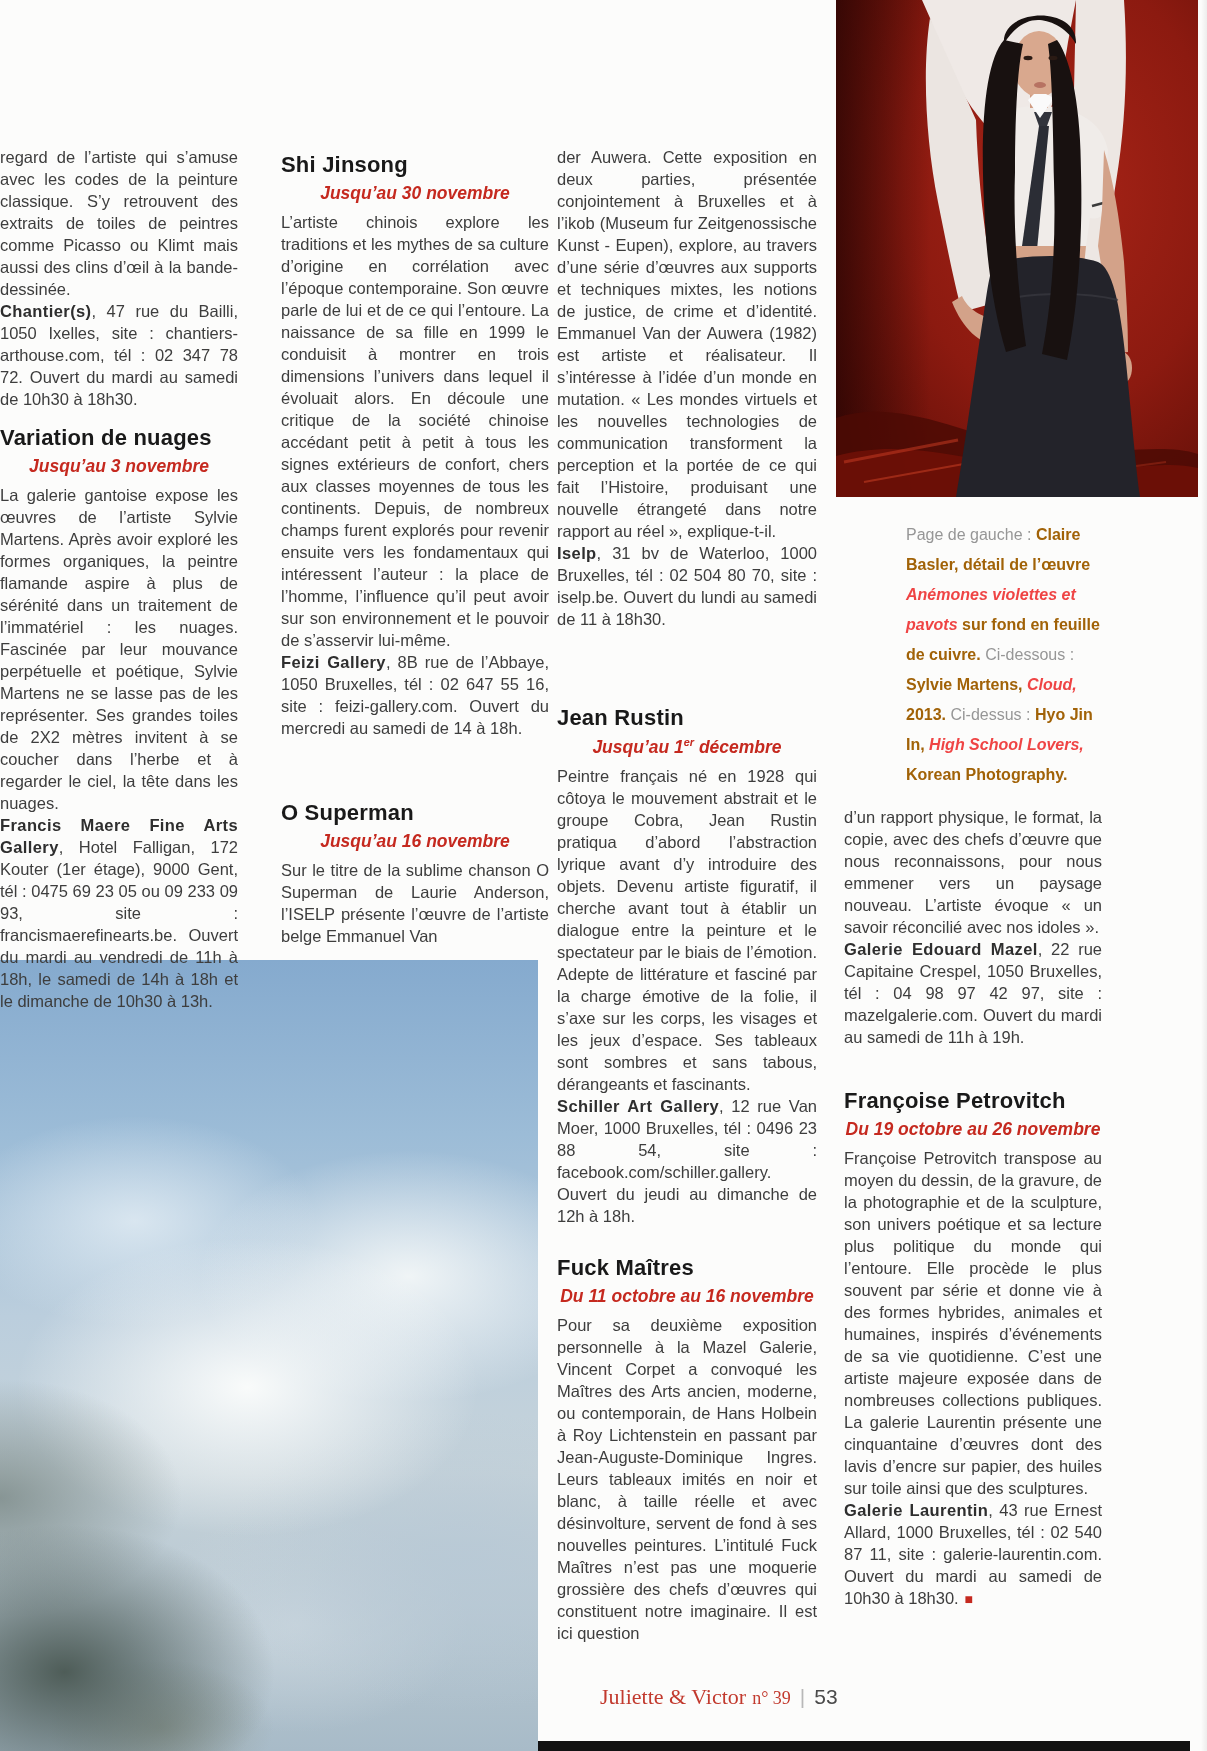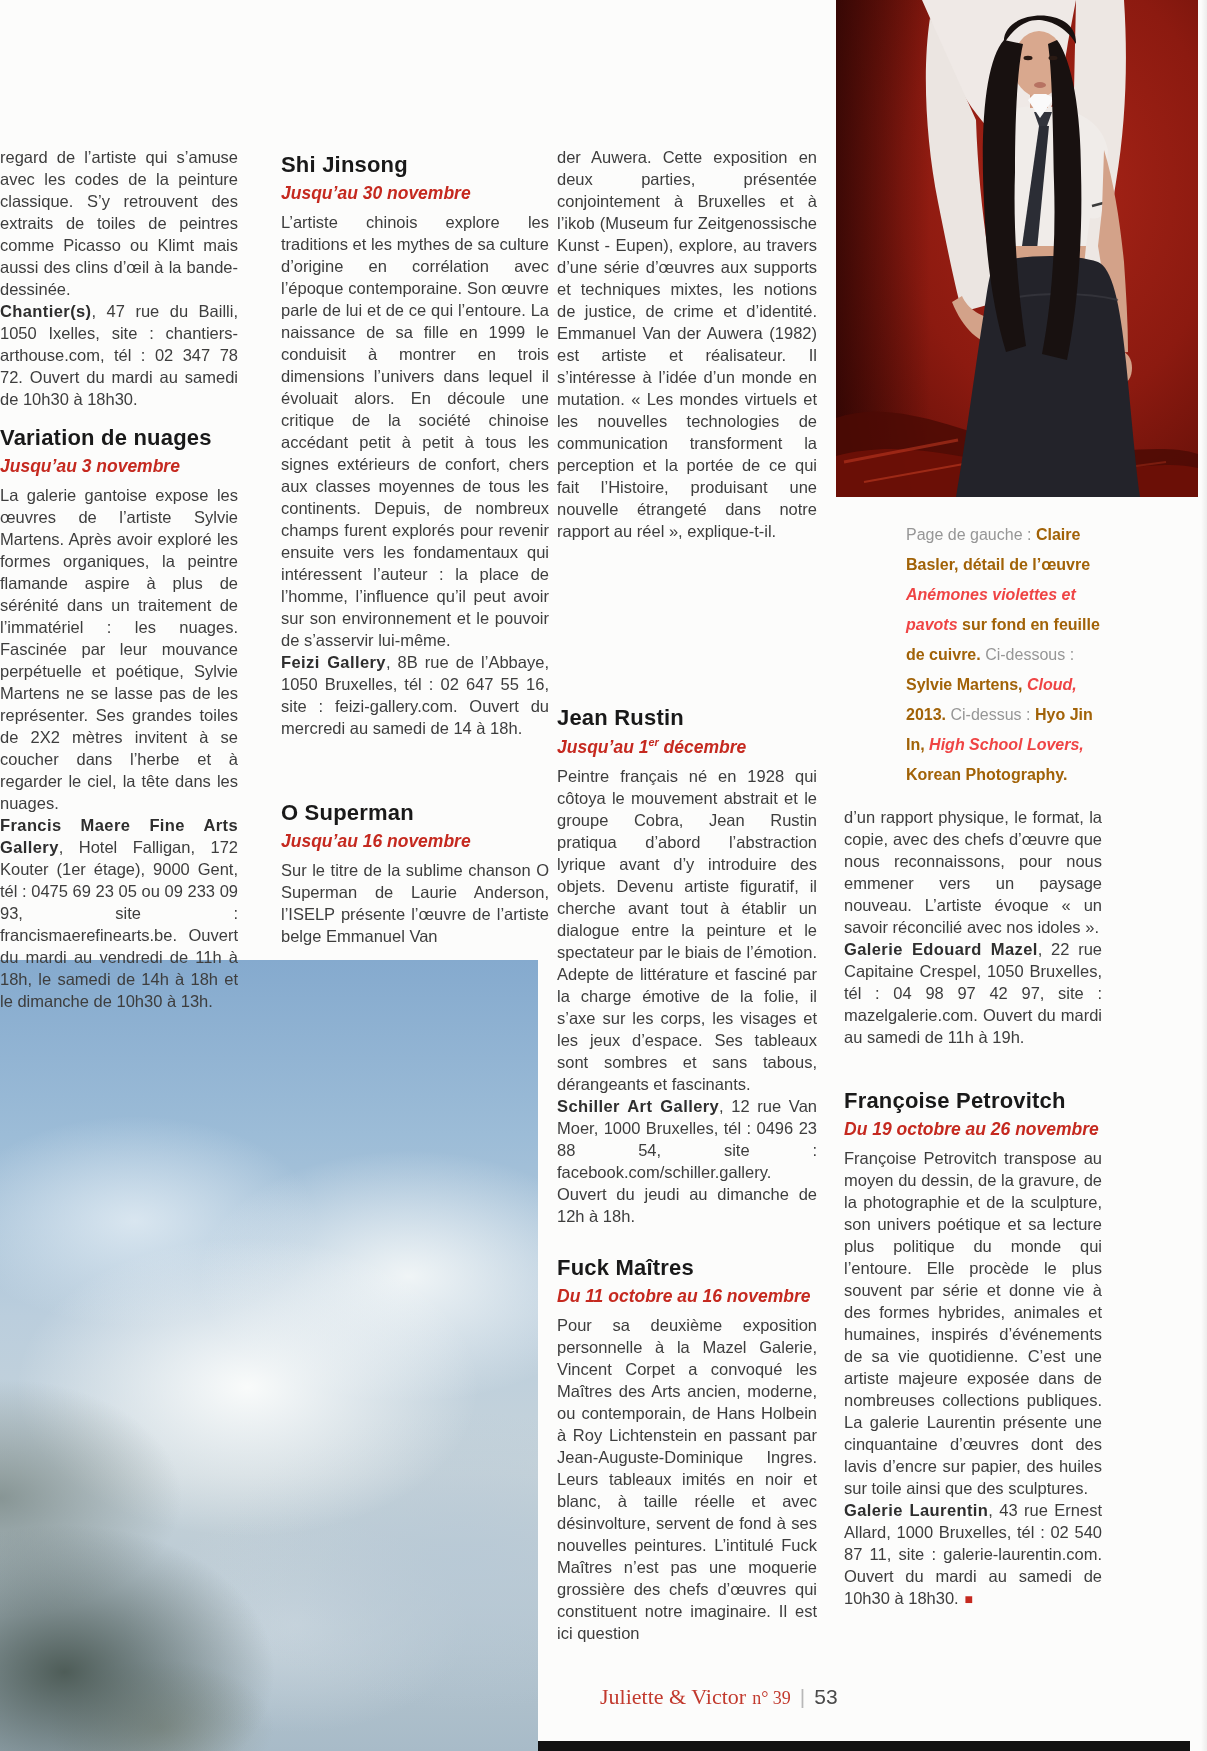--- a/index.html
+++ b/index.html
@@ -3,21 +3,21 @@
 <meta charset="utf-8">
 <style>
   html,body{margin:0;padding:0;background:#ffffff;}
   .page{position:relative;width:1207px;height:1751px;background:#fcfcfb;overflow:hidden;
         font-family:"Liberation Sans",sans-serif;color:#3d3d3d;}
   .sec{position:absolute;}
   
   .h{font-family:"Liberation Sans",sans-serif;font-size:22px;font-weight:700;color:#191919;
      margin:26px 0 5px 0;letter-spacing:.2px;}
   .sec .h:first-child{margin-top:0;}
-  .date{font-size:17.5px;font-weight:700;font-style:italic;color:#c5291f;margin:0 0 7px 0;}
+  .date{font-size:17.5px;font-weight:700;font-style:italic;color:#c5291f;margin:0 0 7px 0;text-align:center;}
   .date sup{font-size:.62em;}
   .para{font-size:16.5px;line-height:22px;margin:0;text-align:justify;color:#3d3d3d;}
   .seg-r{}
   .seg-i{}
   .seg-g{font-weight:700;font-style:normal;color:#2e2e2e;letter-spacing:.4px;}
   .seg-sq{color:#c5291f;font-style:normal;font-size:14px;padding-left:2px;}
   
   .sec-caption .para{text-align:left;font-size:16px;line-height:30px;}
   .seg-m{color:#969696;font-weight:400;}
   .seg-b{color:#a16207;font-weight:700;}
@@ -133,20 +133,21 @@
       <p class="para"><span class="seg-r">L’artiste chinois explore les traditions et les mythes de sa culture d’origine en corrélation avec l’époque contemporaine. Son œuvre parle de lui et de ce qui l’entoure. La naissance de sa fille en 1999 le conduisit à montrer en trois dimensions l’univers dans lequel il évoluait alors. En découle une critique de la société chinoise accédant petit à petit à tous les signes extérieurs de confort, chers aux classes moyennes de tous les continents. Depuis, de nombreux champs furent explorés pour revenir ensuite vers les fondamentaux qui intéressent l’auteur : la place de l’homme, l’influence qu’il peut avoir sur son environnement et le pouvoir de s’asservir lui-même.</span></p>
       <p class="para"><span class="seg-g">Feizi Gallery</span><span class="seg-i">, 8B rue de l’Abbaye, 1050 Bruxelles, tél : 02 647 55 16, site : feizi-gallery.com. Ouvert du mercredi au samedi de 14 à 18h.</span></p>
     </div>
   <div class="sec" id="s-col2-superman">
       <h3 class="h">O Superman</h3>
       <div class="date"><span class="seg-r">Jusqu’au 16 novembre</span></div>
       <p class="para"><span class="seg-r">Sur le titre de la sublime chanson </span><span class="seg-i">O Superman</span><span class="seg-r"> de Laurie Anderson, l’ISELP présente l’œuvre de l’artiste belge Emmanuel Van</span></p>
     </div>
   <div class="sec" id="s-col3-auwera">
       <p class="para"><span class="seg-r">der Auwera. Cette exposition en deux parties, présentée conjointement à Bruxelles et à l’ikob (Museum fur Zeitgenossische Kunst - Eupen), explore, au travers d’une série d’œuvres aux supports et techniques mixtes, les notions de justice, de crime et d’identité. Emmanuel Van der Auwera (1982) est artiste et réalisateur. Il s’intéresse à l’idée d’un monde en mutation. « Les mondes virtuels et les nouvelles technologies de communication transforment la perception et la portée de ce qui fait l’Histoire, produisant une nouvelle étrangeté dans notre rapport au réel », explique-t-il.</span></p>
+      <p class="para"><span class="seg-g">Iselp</span><span class="seg-i">, 31 bv de Waterloo, 1000 Bruxelles, tél : 02 504 80 70, site : iselp.be. Ouvert du lundi au samedi de 11 à 18h30.</span></p>
     </div>
   <div class="sec" id="s-col3-rustin">
       <h3 class="h">Jean Rustin</h3>
       <div class="date"><span class="seg-r">Jusqu’au 1</span><sup class="seg-r">er</sup><span class="seg-r"> décembre</span></div>
       <p class="para"><span class="seg-r">Peintre français né en 1928 qui côtoya le mouvement abstrait et le groupe Cobra, Jean Rustin pratiqua d’abord l’abstraction lyrique avant d’y introduire des objets. Devenu artiste figuratif, il cherche avant tout à établir un dialogue entre la peinture et le spectateur par le biais de l’émotion. Adepte de littérature et fasciné par la charge émotive de la folie, il s’axe sur les corps, les visages et les jeux d’espace. Ses tableaux sont sombres et sans tabous, dérangeants et fascinants.</span></p>
       <p class="para"><span class="seg-g">Schiller Art Gallery</span><span class="seg-i">, 12 rue Van Moer, 1000 Bruxelles, tél : 0496 23 88 54, site : facebook.com/schiller.gallery. Ouvert du jeudi au dimanche de 12h à 18h.</span></p>
     </div>
   <div class="sec" id="s-col3-fuck">
       <h3 class="h">Fuck Maîtres</h3>
       <div class="date"><span class="seg-r">Du 11 octobre au 16 novembre</span></div>

